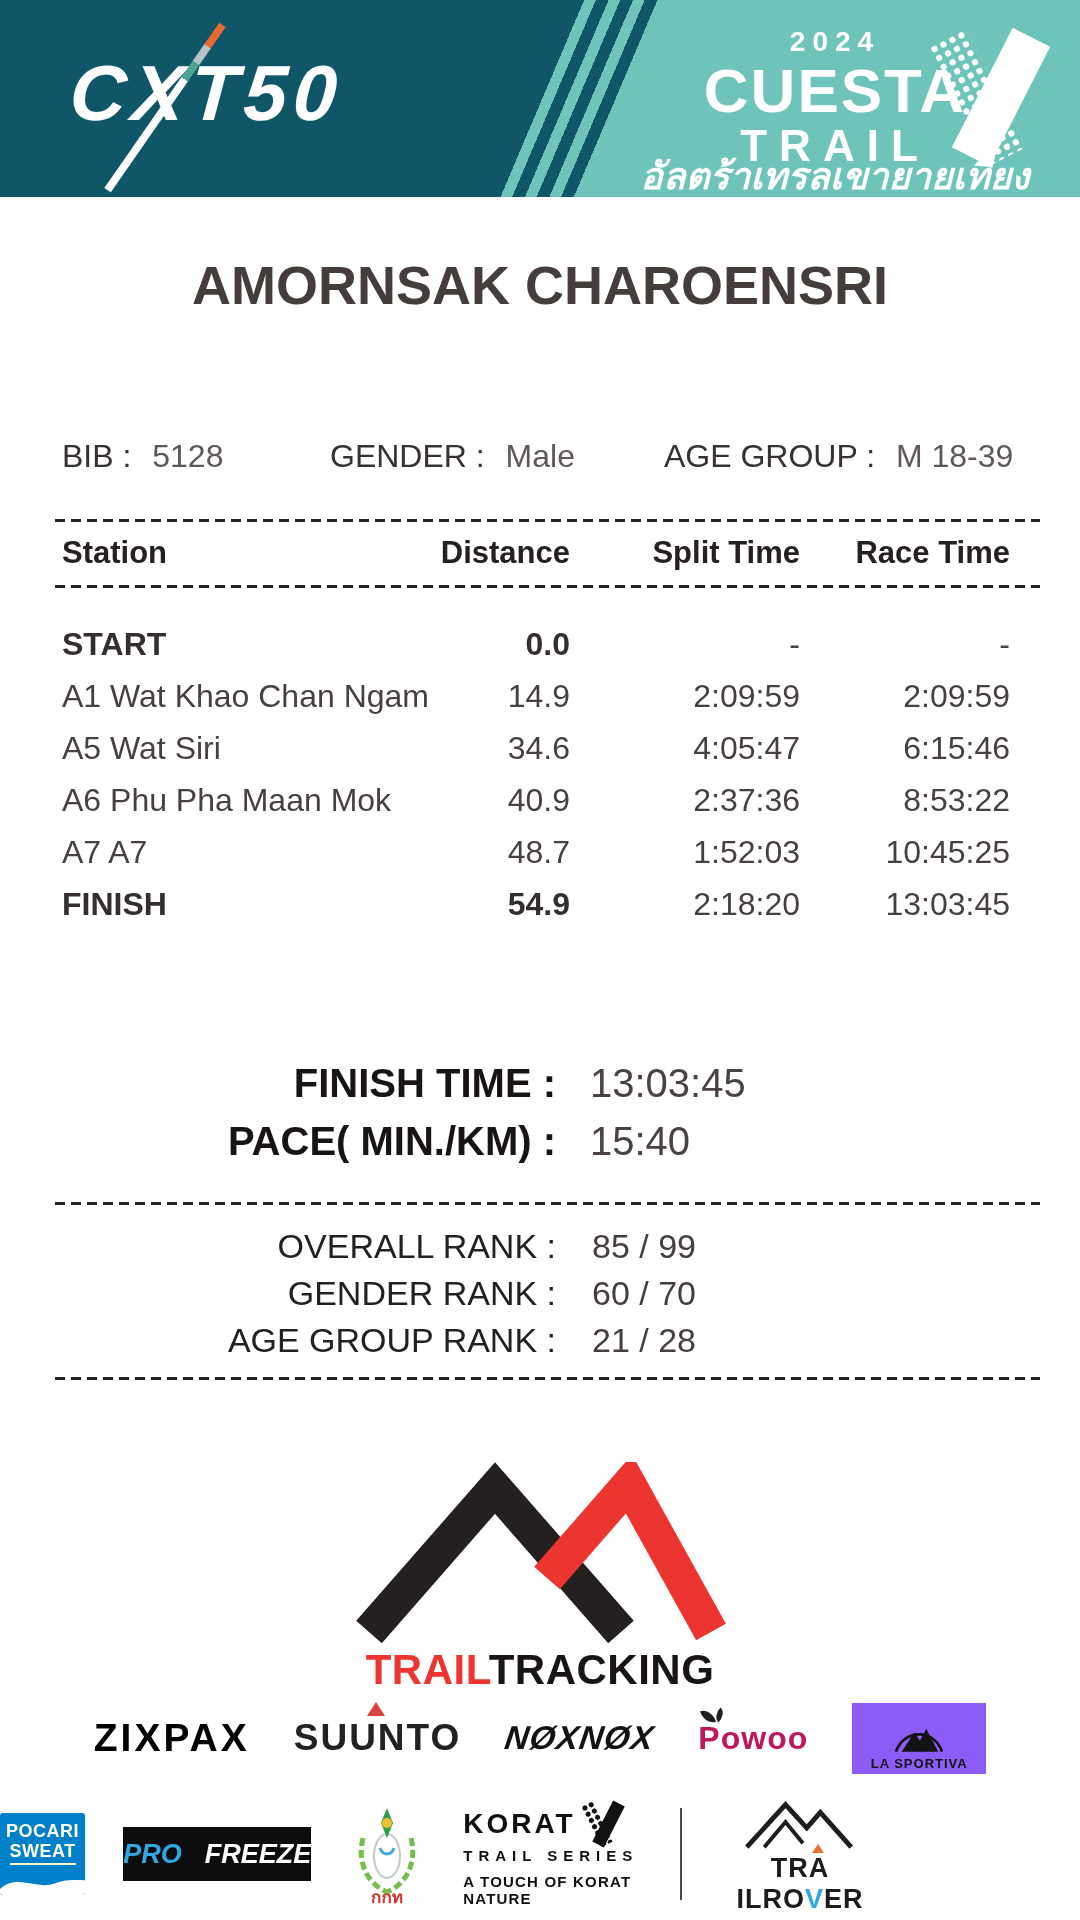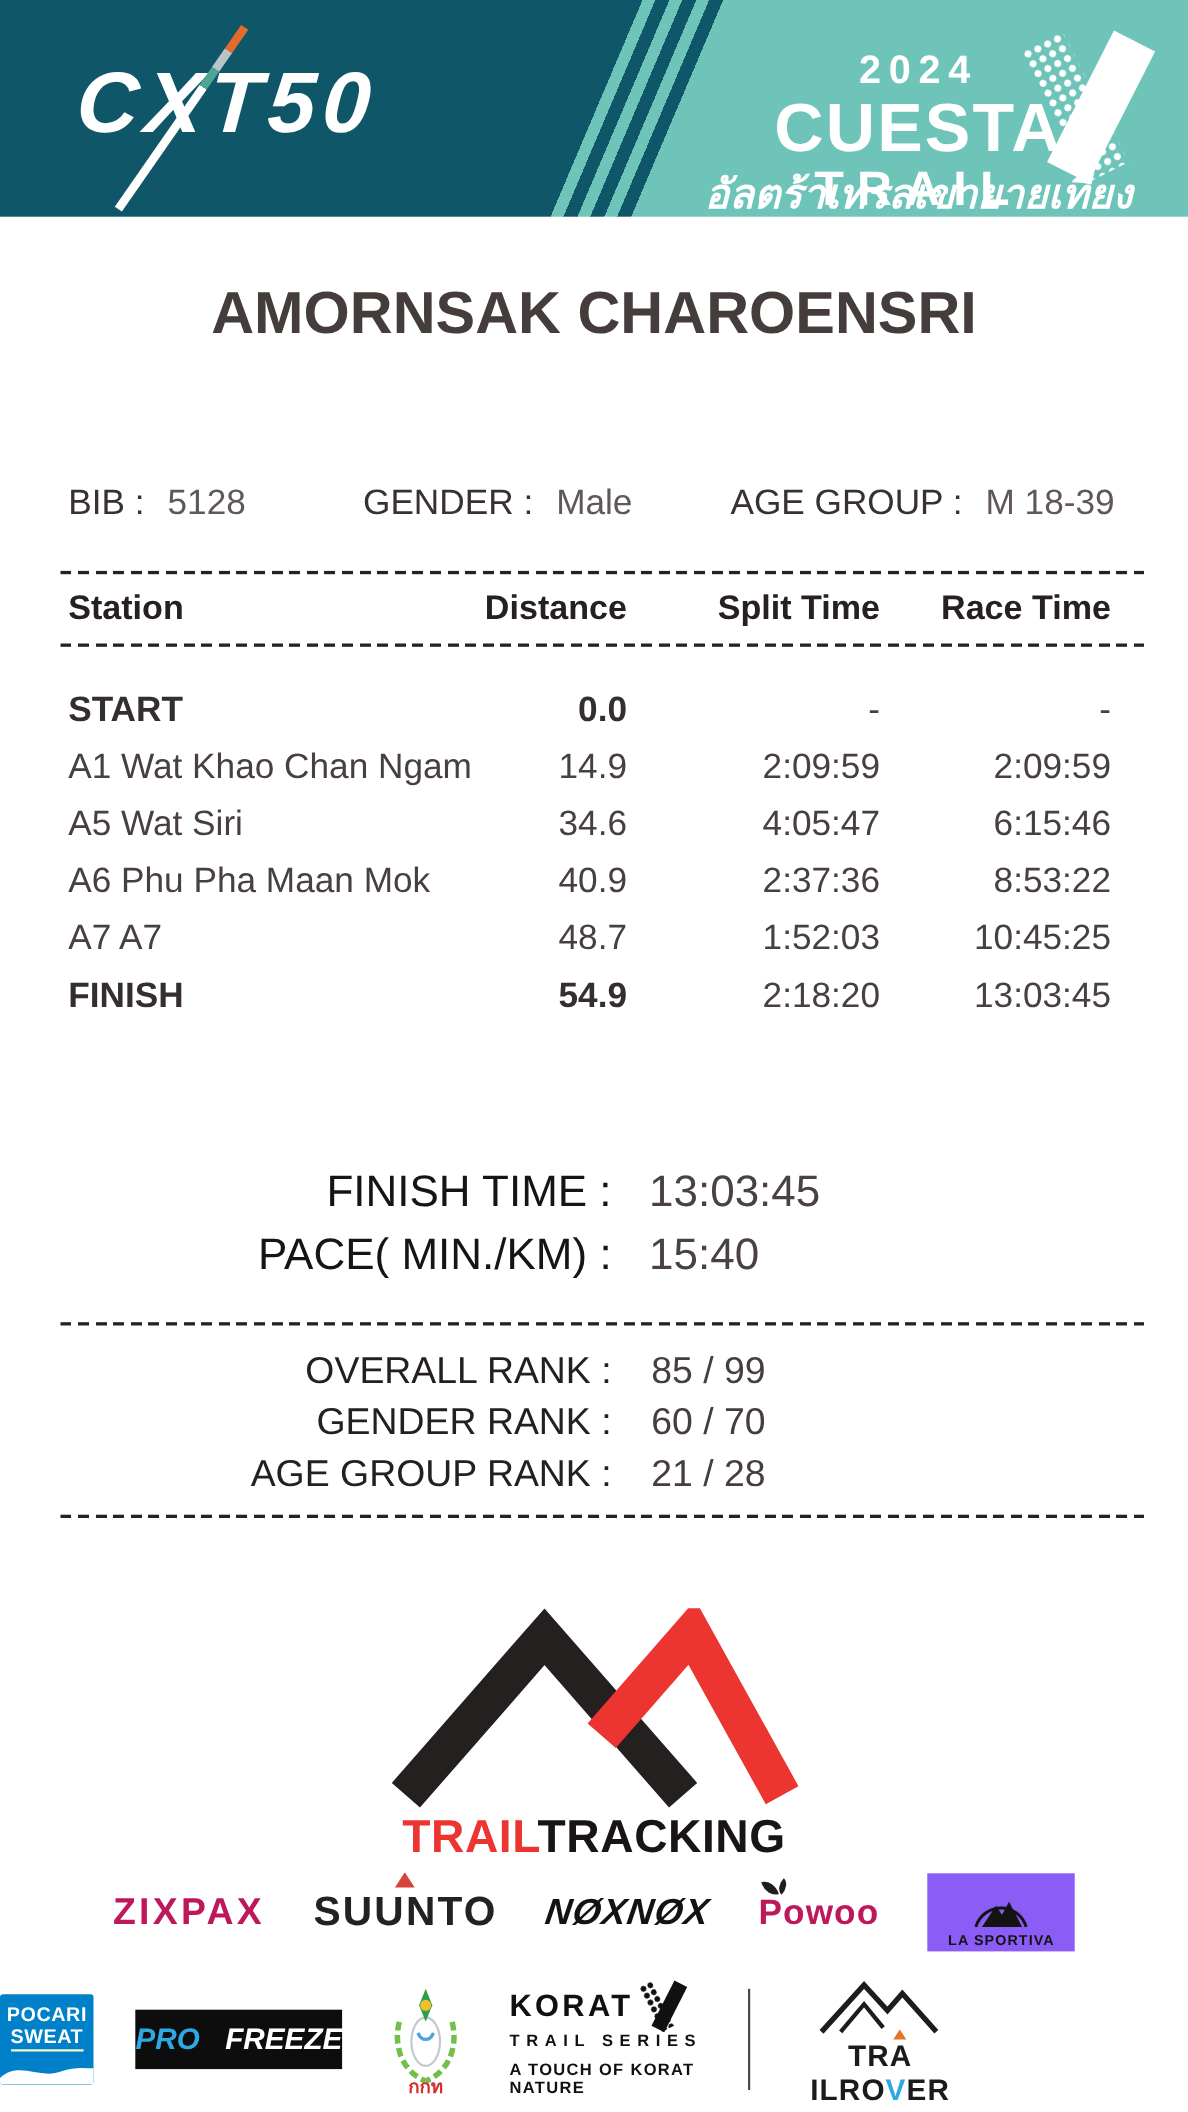--- a/index.html
+++ b/index.html
@@ -15,21 +15,21 @@
       #6EC4B8 52.3%,#6EC4B8 53.3%,
       #0F5669 53.3%,#0F5669 54.4%,
       #6EC4B8 54.4%,#6EC4B8 55.4%,
       #0F5669 55.4%,#0F5669 56.5%,
       #6EC4B8 56.5%,#6EC4B8 100%);}
   .cxt{position:absolute;left:70px;top:48px;color:#fff;font-style:italic;font-weight:bold;
     font-size:78px;letter-spacing:6px;transform:skewX(-4deg);}
   .cxt-slash{position:absolute;left:92px;top:-38px;width:8px;height:195px;transform:rotate(32deg);
     background:linear-gradient(to bottom,#E56A2E 0 13%,#B9C4C6 13% 23%,#4FA493 23% 33%,#ffffff 33% 100%);}
   .cuesta{position:absolute;left:690px;top:26px;width:290px;text-align:center;color:#fff;}
-  .cuesta-year{font-size:36px;font-weight:bold;letter-spacing:7px;margin-top:16px;}
+  .cuesta-year{font-size:28px;font-weight:bold;letter-spacing:7px;}
   .cuesta-name{font-size:62px;font-weight:800;letter-spacing:2px;line-height:1.05;}
   .cuesta-trail{font-size:44px;font-weight:800;letter-spacing:12px;line-height:1.0;margin-top:1px;}
   .cuesta-x{position:absolute;left:918px;top:34px;width:140px;height:128px;}
   .x-bar{position:absolute;top:-4px;left:50px;width:42px;height:134px;}
   .x-solid{transform:rotate(27deg);background:#fff;left:62px;}
   .x-dotted{transform:rotate(-27deg);left:38px;
     background-image:radial-gradient(circle,#ffffff 3px,rgba(255,255,255,0) 3.4px);
     background-size:10px 10px;}
   .thai{position:absolute;left:600px;top:146px;width:470px;text-align:center;color:#fff;
     font-weight:bold;font-style:italic;font-size:37px;white-space:nowrap;
@@ -56,39 +56,39 @@
   .thead .num{text-align:right;}
   .tbody{position:absolute;top:618px;left:55px;width:955px;font-size:32px;color:#473F40;}
   .trow{display:grid;grid-template-columns:330px 185px 230px 210px;height:52px;align-items:center;}
   .trow .c1{padding-left:7px;white-space:nowrap;}
   .trow .num{text-align:right;}
   .trow.hl .c1,.trow.hl .c2{font-weight:bold;color:#352E2F;}
 
   
   .sumrow{position:absolute;left:0;width:1080px;display:grid;grid-template-columns:556px 1fr;align-items:center;}
   .s1{top:1056px;height:54px;} .s2{top:1114px;height:54px;}
-  .sum-label{text-align:right;font-weight:normal;font-size:40px;color:#181314;white-space:nowrap;}
+  .sum-label{text-align:right;font-weight:bold;font-size:40px;color:#181314;white-space:nowrap;}
   .sum-value{padding-left:34px;font-size:40px;color:#4A4142;}
 
   
   .rankrow{position:absolute;left:0;width:1080px;display:grid;grid-template-columns:556px 1fr;align-items:center;height:46px;}
   .r1{top:1223px;} .r2{top:1270px;} .r3{top:1317px;}
   .rank-label{text-align:right;font-size:34px;color:#242021;white-space:nowrap;}
   .rank-value{padding-left:36px;font-size:34px;color:#453D3E;}
 
   
   .tt-logo{position:absolute;top:1462px;left:50%;transform:translateX(-50%);}
   .tt-text{position:absolute;top:1646px;left:0;width:1080px;text-align:center;
     font-size:42px;font-weight:800;letter-spacing:0.5px;}
   .tt-red{color:#EC3430;} .tt-black{color:#191415;}
 
   
   .sp1{position:absolute;top:1700px;left:0;width:1080px;height:76px;display:flex;
     justify-content:center;align-items:center;gap:44px;}
-  .zixpax{font-size:34px;font-weight:800;letter-spacing:3px;color:#be185d;}
+  .zixpax{font-size:39px;font-weight:800;letter-spacing:3px;color:#000000;}
   .suunto{position:relative;font-size:37px;font-weight:bold;letter-spacing:2px;color:#222;}
   .suunto-tri{position:absolute;top:-15px;left:44%;width:0;height:0;
     border-left:9px solid transparent;border-right:9px solid transparent;border-bottom:14px solid #D8433C;}
   .noxnox{font-size:33px;font-weight:900;font-style:italic;color:#131313;transform:skewX(-8deg);letter-spacing:1px;}
   .powoo{position:relative;font-size:32px;font-weight:800;color:#be185d;letter-spacing:1px;}
   .leaf{position:absolute;top:-11px;left:4px;width:12px;height:15px;background:#1E1E1E;
     border-radius:0 100% 0 100%;transform:rotate(-18deg);}
   .leaf2{left:17px;width:9px;height:12px;transform:rotate(45deg);}
   .lasportiva{width:134px;height:68px;background:#8b5cf6;display:flex;flex-direction:column;
     align-items:center;justify-content:flex-end;padding-bottom:3px;}

